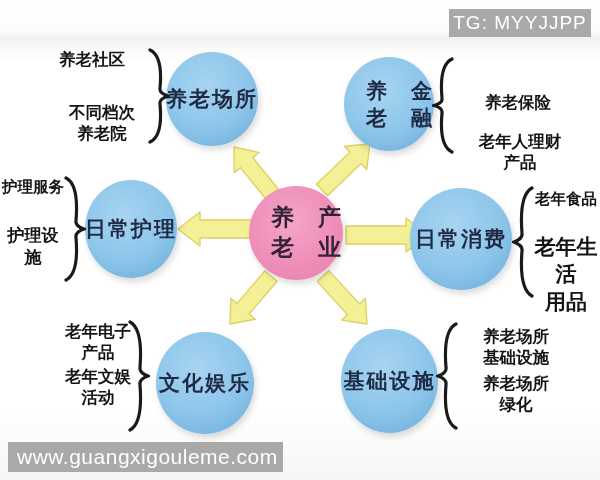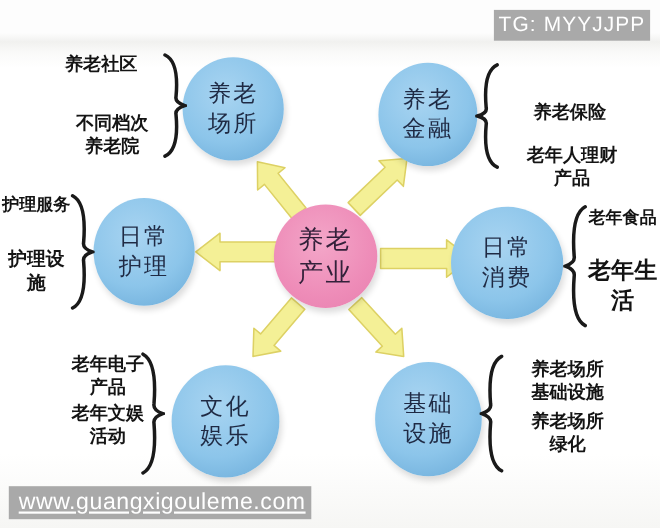--- a/index.html
+++ b/index.html
@@ -6,26 +6,26 @@
   body{font-family:"Liberation Sans", sans-serif;}
   .stage{
     position:relative;width:600px;height:480px;overflow:hidden;
     background:linear-gradient(180deg,#fdfdfd 0,#fdfdfd 30px,#f1f1ef 38px,#fafaf9 48px,#ffffff 62px,#ffffff 86%,#f6f6f4 100%);
   }
   .wm{
     position:absolute;background:#a9a9a9;color:#ffffff;
     display:flex;align-items:center;
   }
   .wm-top{left:449px;top:9px;width:142px;height:28px;font-size:19px;justify-content:center;letter-spacing:1px;}
-  .wm-bottom{left:8px;top:442px;width:266px;height:30px;font-size:21px;padding-left:9px;letter-spacing:0.5px;text-decoration:underline;}
+  .wm-bottom{left:8px;top:442px;width:266px;height:30px;font-size:21px;padding-left:9px;letter-spacing:0.5px;}
   .arrows{position:absolute;left:0;top:0;}
   .circle{
     position:absolute;border-radius:50%;
-    display:flex;flex-direction:column;align-items:center;justify-content:center;
-    font-weight:normal;text-align:left;
+    display:flex;align-items:center;justify-content:center;
+    font-weight:bold;text-align:right;
     box-shadow:2px 4px 6px rgba(0,0,0,0.14);
   }
   .blue{
     background:radial-gradient(circle at 42% 35%, #a8d4f1 0%, #8cc5ea 55%, #74b2dd 85%, #68a7d5 100%);
     color:#1f2a44;font-size:21px;
   }
   .pink{
     background:radial-gradient(circle at 45% 38%, #f3a6c8 0%, #ee8cb8 60%, #e77fae 100%);
     color:#33213a;font-size:23px;
   }
@@ -110,20 +110,21 @@
     <span class="l">消费</span>
   </div>
   <svg class="brace" style="left:512px;top:186px;" width="24" height="112" viewBox="0 0 24 112">
     <path d="M20,2 Q7,9 10,47 Q11,52.6 2,56 Q11,59.4 10,65 Q7,103 20,110"></path>
   </svg>
   <div class="blabel" style="left:532px;top:189px;width:68px;font-size:15.5px;">
     <span>老年食品</span>
   </div>
   <div class="blabel" style="left:532px;top:233px;width:68px;font-size:21px;">
     <span>老年生活</span>
+    <span>用品</span>
   </div>
 
   <div class="circle blue" style="left:156px;top:332px;width:98px;height:102px;">
     <span class="l">文化</span>
     <span class="l">娱乐</span>
   </div>
   <svg class="brace" style="left:126px;top:320px;" width="24" height="112" viewBox="0 0 24 112">
     <path d="M4,2 Q17,9 14,47 Q13,53 22,56 Q13,59 14,65 Q17,103 4,110"></path>
   </svg>
   <div class="blabel" style="left:46px;top:321px;width:104px;">

